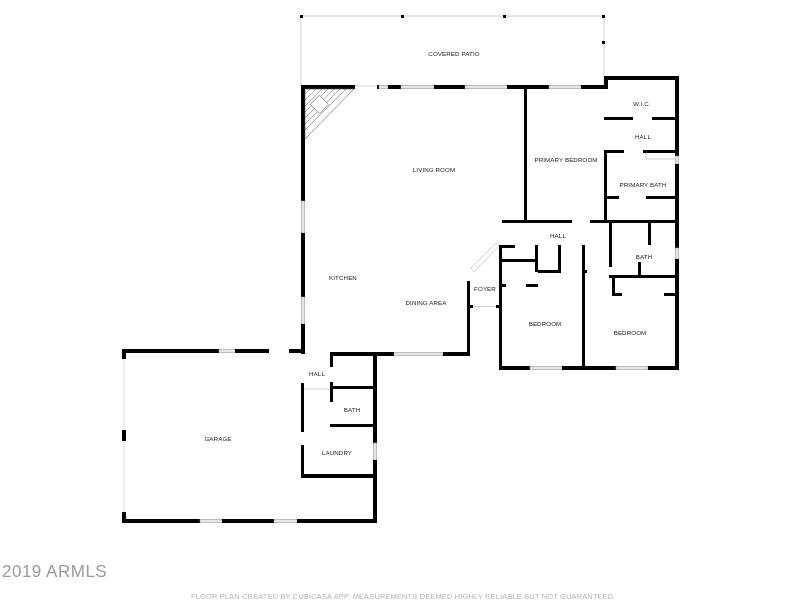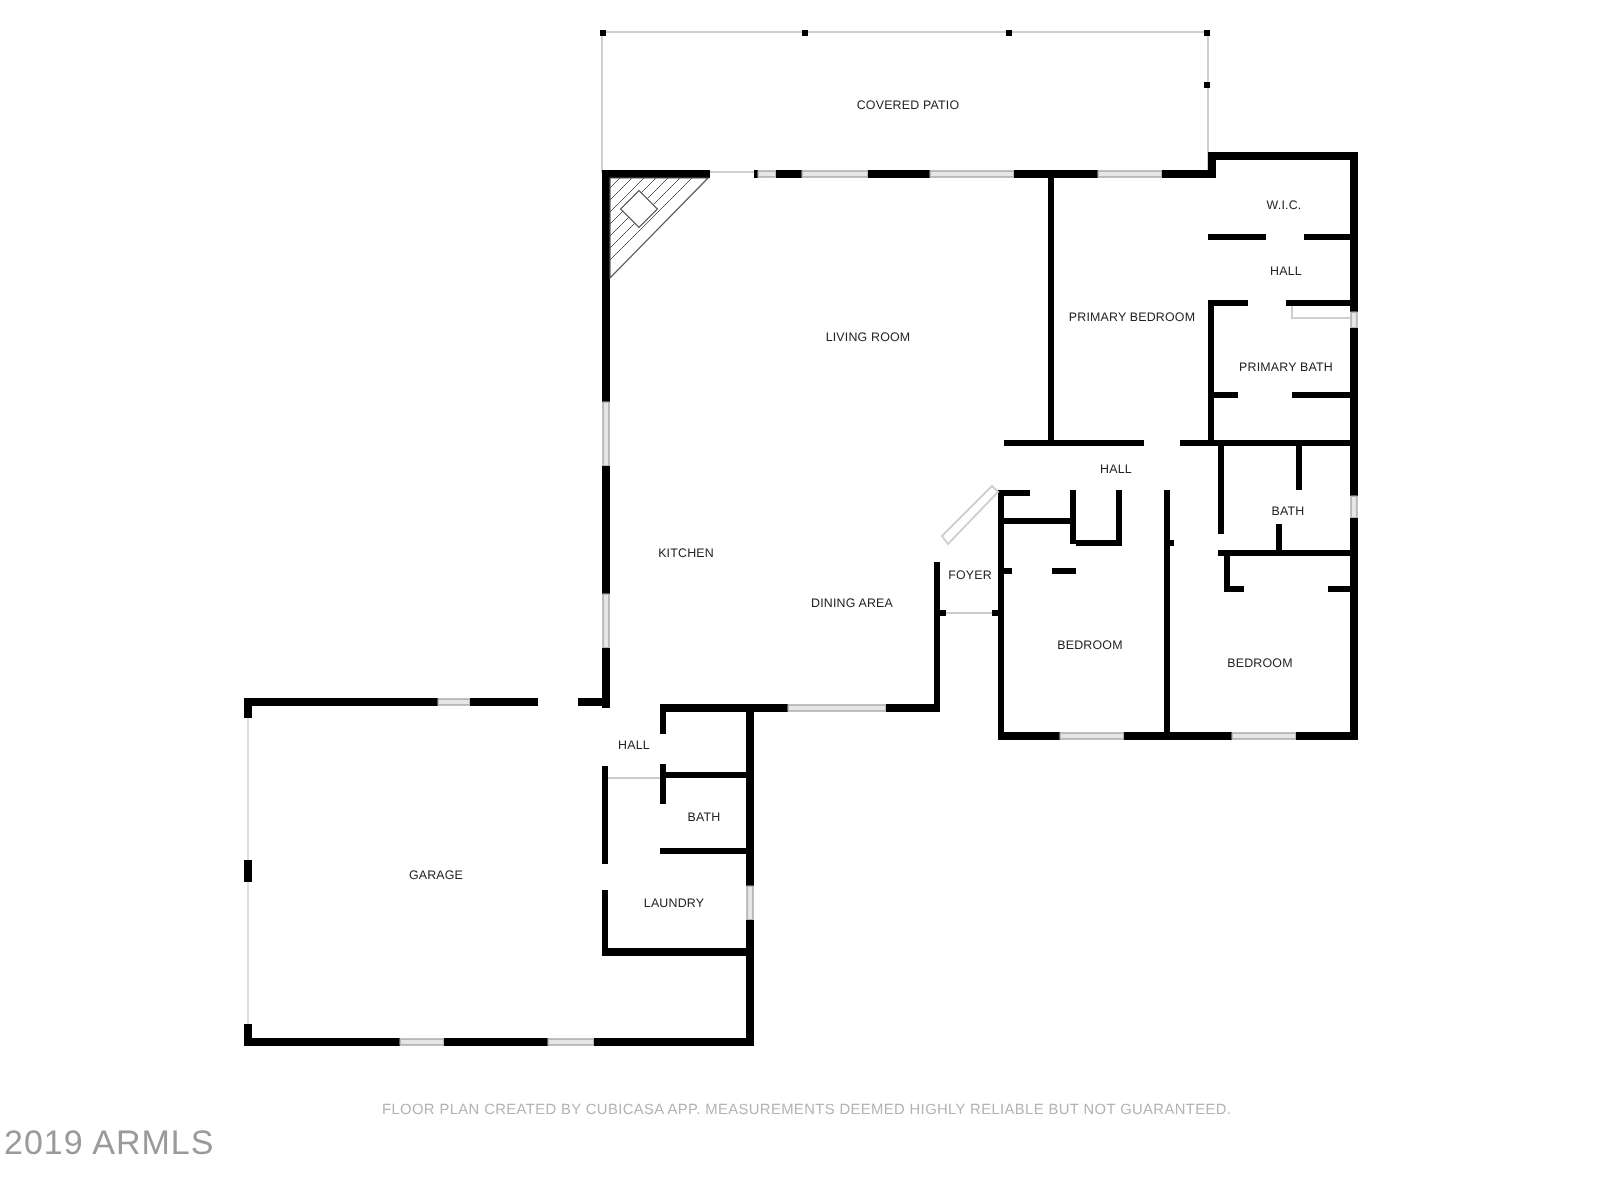--- a/index.html
+++ b/index.html
@@ -3,21 +3,21 @@
 <meta charset="utf-8">
 <style>
   html, body { margin:0; padding:0; background:#ffffff; }
   body { width:800px; height:600px; position:relative; overflow:hidden; font-family:"Liberation Sans", sans-serif; }
   #plan { position:absolute; left:0; top:0; width:800px; height:600px; }
   .wall { fill:#000; }
   .thin { stroke:#cfcfcf; stroke-width:1; fill:none; }
   .win { fill:#e6e6e6; stroke:#9a9a9a; stroke-width:0.6; }
   .label { position:absolute; font-size:6.2px; color:#222; letter-spacing:0.1px; white-space:nowrap; transform:translate(-50%,-50%); }
   .copyright { position:absolute; left:2px; top:562px; font-size:17px; color:#9a9a9a; letter-spacing:0.5px; font-weight:300; }
-  .disclaimer { position:absolute; left:191px; top:550px; font-size:7.4px; color:#b3b3b3; letter-spacing:0.2px; white-space:nowrap; }
+  .disclaimer { position:absolute; left:191px; top:592px; font-size:7.4px; color:#b3b3b3; letter-spacing:0.2px; white-space:nowrap; }
 </style>
 </head>
 <body>
 
 <svg id="plan" viewBox="0 0 800 600" xmlns="http://www.w3.org/2000/svg">
 
   <g>
     <rect class="thin" x="301" y="16" width="303" height="70"></rect>
     <rect class="wall" x="300" y="15" width="3" height="3"></rect>
     <rect class="wall" x="401" y="15" width="3" height="3"></rect>

